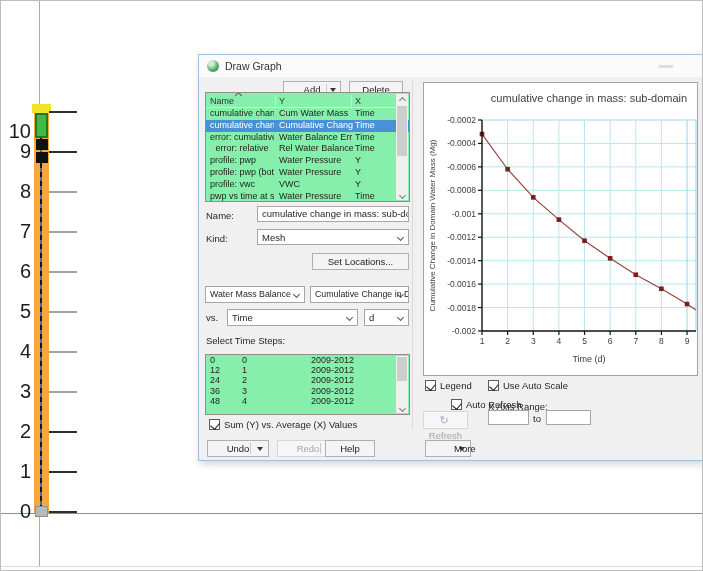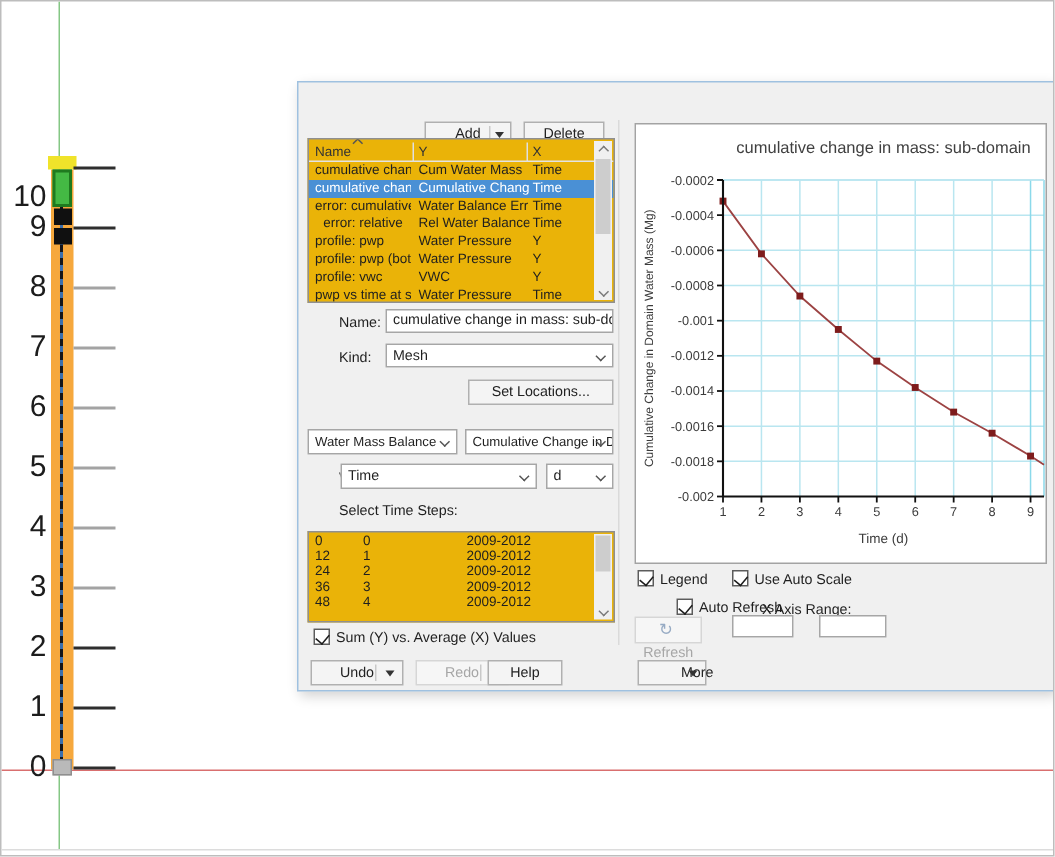--- a/index.html
+++ b/index.html
@@ -42,24 +42,24 @@
 
   .chev { display:inline-block; width:5px; height:5px; border-right:1px solid #555; border-bottom:1px solid #555;
           transform:rotate(45deg); }
   .chev-up { transform:rotate(225deg); }
 
   .combo { position:absolute; background:#fff; border:1px solid #a6a6a6; line-height:15px;
            padding-left:4px; white-space:nowrap; overflow:hidden; }
   .combo .chev { position:absolute; right:5px; top:5px; }
   .input { position:absolute; background:#fff; border:1px solid #a6a6a6; line-height:14px; padding-left:4px;
            white-space:nowrap; overflow:hidden; }
-  .lbl { position:absolute; white-space:nowrap;margin-left:20px; }
+  .lbl { position:absolute; white-space:nowrap; }
 
   
-  .listbox { position:absolute; background:#eab308; border:1px solid #8f8f8f; overflow:hidden; }
+  .listbox { position:absolute; background:#86efac; border:1px solid #8f8f8f; overflow:hidden; }
   .lheader { position:relative; height:15px; border-bottom:1px solid #e3e3e3; }
   .lheader span { position:absolute; top:2px; font-size:9px; color:#333; }
   .hsep { position:absolute; top:1px; width:1px; height:13px; background:#e0e0e0; }
   .lrow { position:relative; height:11.8px; line-height:11.8px; white-space:nowrap; }
   .lrow span { position:absolute; overflow:hidden; font-size:9px; }
   .lrow.sel { background:#4a90d5; color:#fff; }
   .srow { height:10.2px; line-height:10.2px; }
   .scroll { position:absolute; top:1px; right:1px; bottom:1px; width:12px; background:#f0f0f0; }
   .sarrow { position:absolute; left:0; width:12px; height:11px; text-align:center; }
   .sarrow .chev { border-color:#7a7a7a; }
@@ -92,20 +92,25 @@
   <div class="column"></div>
   <div class="col-dash"></div>
   <div class="col-cap"></div>
   <div class="col-green"></div>
   <div class="col-node" style="top:138px;"></div>
   <div class="col-node" style="top:151px;"></div>
   <div class="col-foot"></div>
 
   <div class="dialog">
 
+    <div class="titlebar">
+      <span class="title-icon"></span>
+      <span class="title-text">Draw Graph</span>
+      <span class="title-dash"></span>
+    </div>
 
     <div class="btn" style="left:84px; top:26px; width:58px; height:17px;">
       <span>Add</span>
       <span class="split-div" style="left:42px;"></span>
       <span class="tri-down" style="position:absolute; right:4px; top:6px;"></span>
     </div>
     <div class="btn" style="left:150px; top:26px; width:54px; height:17px;">
       <span>Delete</span>
     </div>
 

